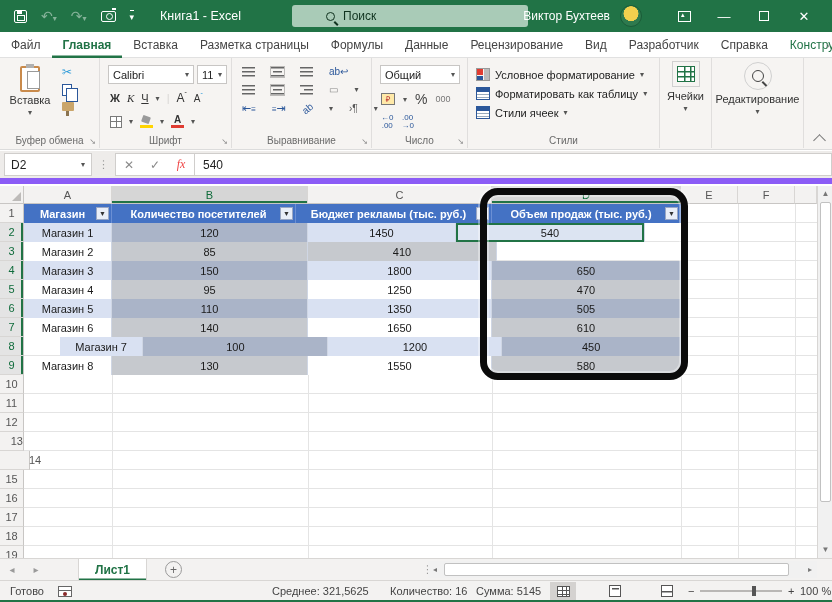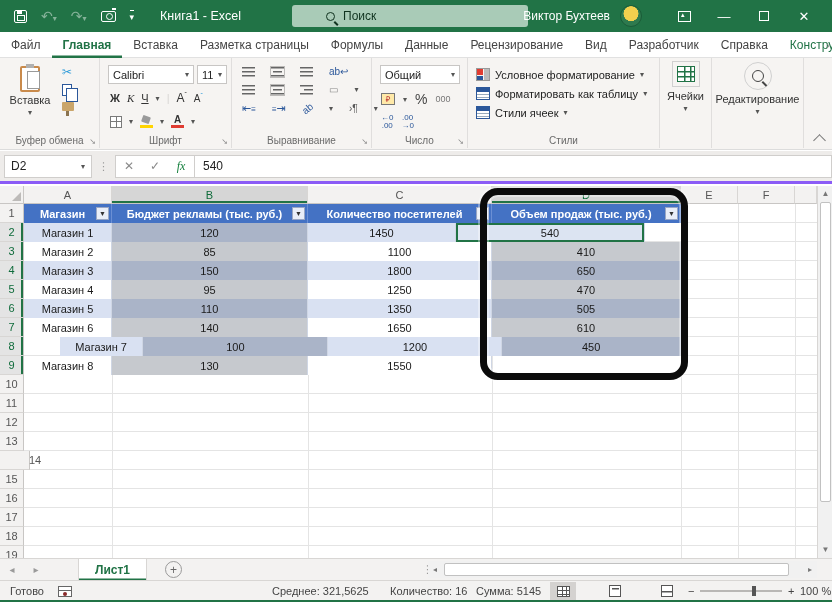--- a/index.html
+++ b/index.html
@@ -96,26 +96,26 @@
       linear-gradient(#2b579a 0 0) 0 0/100% 4px no-repeat,
       linear-gradient(#9ab 0 0) 0 6px/100% 1px no-repeat,
       linear-gradient(#9ab 0 0) 0 9px/100% 1px no-repeat,#fff; }
   .i-cells { width:18px; height:16px; display:inline-block; border:1.5px solid #217346; background:
       linear-gradient(#217346 0 0) 0 4px/100% 1.5px no-repeat,
       linear-gradient(#217346 0 0) 0 9px/100% 1.5px no-repeat,
       linear-gradient(#217346 0 0) 6px 0/1.5px 100% no-repeat,
       linear-gradient(#217346 0 0) 12px 0/1.5px 100% no-repeat,#fff; }
   .ribbon-collapse { position:absolute; right:8px; bottom:4px; width:9px; height:9px; border-left:1.5px solid #777; border-top:1.5px solid #777; transform:rotate(45deg); }
   
-  #formulabar { position:absolute; top:151px; left:0; width:832px; height:33px; background:#eeecea; display:flex; align-items:center; border-bottom:3px solid #8b5cf6; }
+  #formulabar { position:absolute; top:151px; left:0; width:832px; height:33px; background:#eeecea; display:flex; align-items:center; border-bottom:6px solid #8b5cf6; }
   #namebox { width:88px; height:23px; background:#fff; border:1px solid #d0cecc; margin-left:4px; display:flex; align-items:center; justify-content:space-between; padding:0 6px; font-size:12px; color:#222; }
   .vdots { color:#9a9a9a; font-size:11px; margin:0 6px; letter-spacing:0; }
   #fbtns { height:23px; background:#fff; border:1px solid #d0cecc; display:flex; align-items:center; }
   #fbtns span { width:26px; text-align:center; font-size:12px; color:#8a8a8a; }
-  #fbtns .fx { font-family:"Liberation Serif",serif; font-style:italic; color:#15803d; }
+  #fbtns .fx { font-family:"Liberation Serif",serif; font-style:italic; color:#ef4444; }
   #fml { flex:1; height:23px; background:#fff; border:1px solid #d0cecc; border-left:none; margin-right:0; display:flex; align-items:center; padding-left:8px; font-size:12px; color:#222; }
   
   #grid { position:absolute; top:186px; left:0; width:817px; height:372px; overflow:hidden; background:#fff; }
   .colhead { position:absolute; top:0; height:18px; background:#f3f2f1; border-right:1px solid #d8d6d4; border-bottom:1px solid #c8c6c4; font-size:11px; color:#555; text-align:center; line-height:18px; }
   .colhead.sel { background:#d6d6d6; color:#0e6b3a; box-shadow:inset 0 -2px 0 #217346; }
   #gutter { position:absolute; left:0; top:0; width:24px; height:18px; background:#f3f2f1; border-right:1px solid #c8c6c4; border-bottom:1px solid #c8c6c4; }
   #gutter::after { content:""; position:absolute; right:2px; bottom:2px; border-left:9px solid transparent; border-bottom:9px solid #bdbbb9; }
   .rowhead { position:absolute; left:0; width:24px; height:19px; background:#f3f2f1; border-right:1px solid #c8c6c4; border-bottom:1px solid #d8d6d4; font-size:11px; color:#555; text-align:center; line-height:19px; }
   .rowhead.sel { background:#e4e4e4; color:#0e6b3a; box-shadow:inset -2px 0 0 #217346; }
   #cellsbg { position:absolute; left:24px; top:18px; right:0; bottom:0;
@@ -379,21 +379,21 @@
         <div class="rowhead sel" style="top: 56px;">3</div>
         <div class="rowhead sel" style="top: 75px;">4</div>
         <div class="rowhead sel" style="top: 94px;">5</div>
         <div class="rowhead sel" style="top: 113px;">6</div>
         <div class="rowhead sel" style="top: 132px;">7</div>
         <div class="rowhead sel" style="top: 151px;">8</div>
         <div class="rowhead sel" style="top: 170px;">9</div>
         <div class="rowhead" style="top: 189px;">10</div>
         <div class="rowhead" style="top: 208px;">11</div>
         <div class="rowhead" style="top: 227px;">12</div>
-        <div class="rowhead" style="top: 246px;">13</div>
+        <div class="rowhead" style="top: 246px; text-align: right;">13</div>
         <div class="rowhead" style="top: 265px; padding-left: 29px;">14</div>
         <div class="rowhead" style="top: 284px;">15</div>
         <div class="rowhead" style="top: 303px;">16</div>
         <div class="rowhead" style="top: 322px;">17</div>
         <div class="rowhead" style="top: 341px;">18</div>
         <div class="rowhead" style="top: 360px;">19</div>
       </div>
     <div id="vlines">
         <div class="vline" style="left: 112px;"></div>
         <div class="vline" style="left: 308px;"></div>
@@ -401,43 +401,42 @@
         <div class="vline" style="left: 681px;"></div>
         <div class="vline" style="left: 738px;"></div>
         <div class="vline" style="left: 795px;"></div>
       </div>
     <div id="tablewrap">
         <div class="trow">
           <div class="tcell thead" style="width: 88px;">
             <span style="padding-right: 10px;">Магазин</span>
             <span class="filterbtn">▼</span>
           </div>
+          <div class="tcell thead" style="width: 184px;">
+            <span style="padding-right: 10px;">Количество посетителей</span>
+            <span class="filterbtn">▼</span>
+          </div>
           <div class="tcell thead" style="width: 196px;">
             <span style="padding-right: 10px;">Бюджет рекламы (тыс. руб.)</span>
-            <span class="filterbtn">▼</span>
-          </div>
-          <div class="tcell thead" style="width: 184px;">
-            <span style="padding-right: 10px;">Количество посетителей</span>
             <span class="filterbtn">▼</span>
           </div>
           <div class="tcell thead" style="width: 189px;">
             <span style="padding-right: 10px;">Объем продаж (тыс. руб.)</span>
             <span class="filterbtn">▼</span>
           </div>
         </div>
         <div class="trow">
           <div class="tcell band" style="width: 88px;">Магазин 1</div>
           <div class="tcell selband" style="width: 196px;">120</div>
           <div class="tcell band" style="width: 148px;">1450</div>
           <div class="tcell active-cell" style="width: 189px;">540</div>
         </div>
         <div class="trow">
           <div class="tcell plain" style="width: 88px;">Магазин 2</div>
           <div class="tcell selplain" style="width: 196px;">85</div>
-          <div class="tcell plain" style="width: 184px;">1100</div>
           <div class="tcell selplain" style="width: 189px;">410</div>
         </div>
         <div class="trow">
           <div class="tcell band" style="width: 88px;">Магазин 3</div>
           <div class="tcell selband" style="width: 196px;">150</div>
           <div class="tcell band" style="width: 184px;">1800</div>
           <div class="tcell selband" style="width: 189px;">650</div>
         </div>
         <div class="trow">
           <div class="tcell plain" style="width: 88px;">Магазин 4</div>
@@ -460,20 +459,21 @@
         <div class="trow">
           <div class="tcell band" style="width: 88px; margin-left: 36px;">Магазин 7</div>
           <div class="tcell selband" style="width: 196px;">100</div>
           <div class="tcell band" style="width: 184px;">1200</div>
           <div class="tcell selband" style="width: 189px;">450</div>
         </div>
         <div class="trow">
           <div class="tcell plain" style="width: 88px;">Магазин 8</div>
           <div class="tcell selplain" style="width: 196px;">130</div>
           <div class="tcell plain" style="width: 184px;">1550</div>
+          <div class="tcell selplain" style="width: 189px;">580<span class="tbl-handle"></span></div>
         </div>
       </div>
   </div>
 
   <div id="ring"></div>
 
   <div id="vscroll">
     <span class="sbtn" style="top:1px">▲</span>
     <div id="vthumb"></div>
     <span class="sbtn" style="bottom:1px">▼</span>

